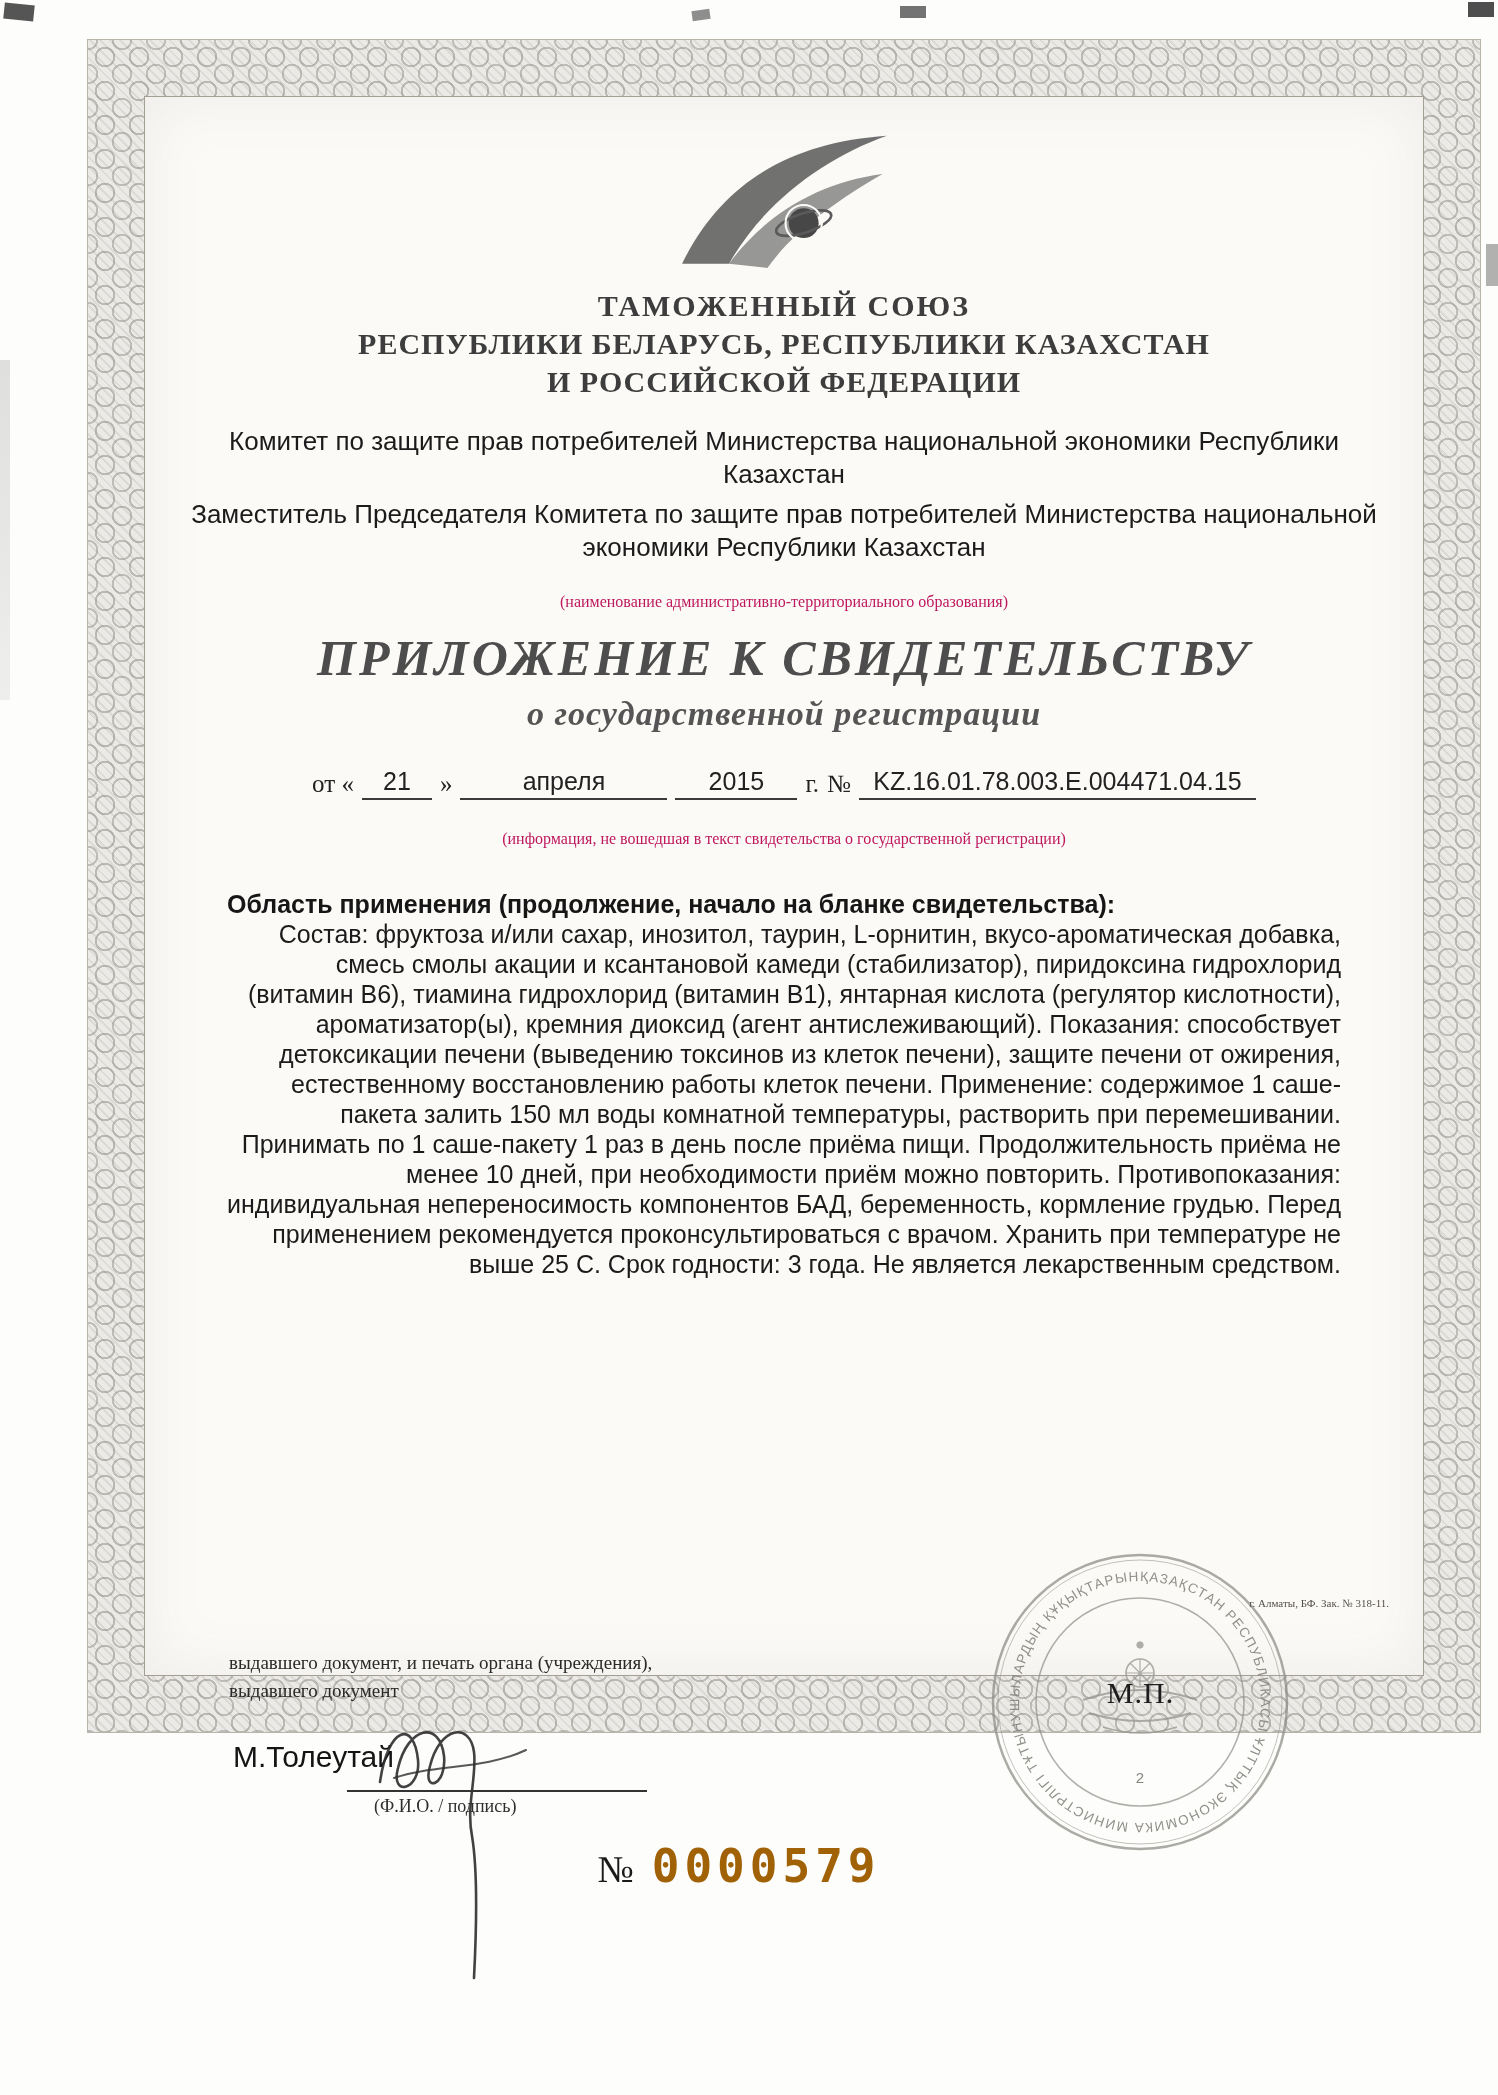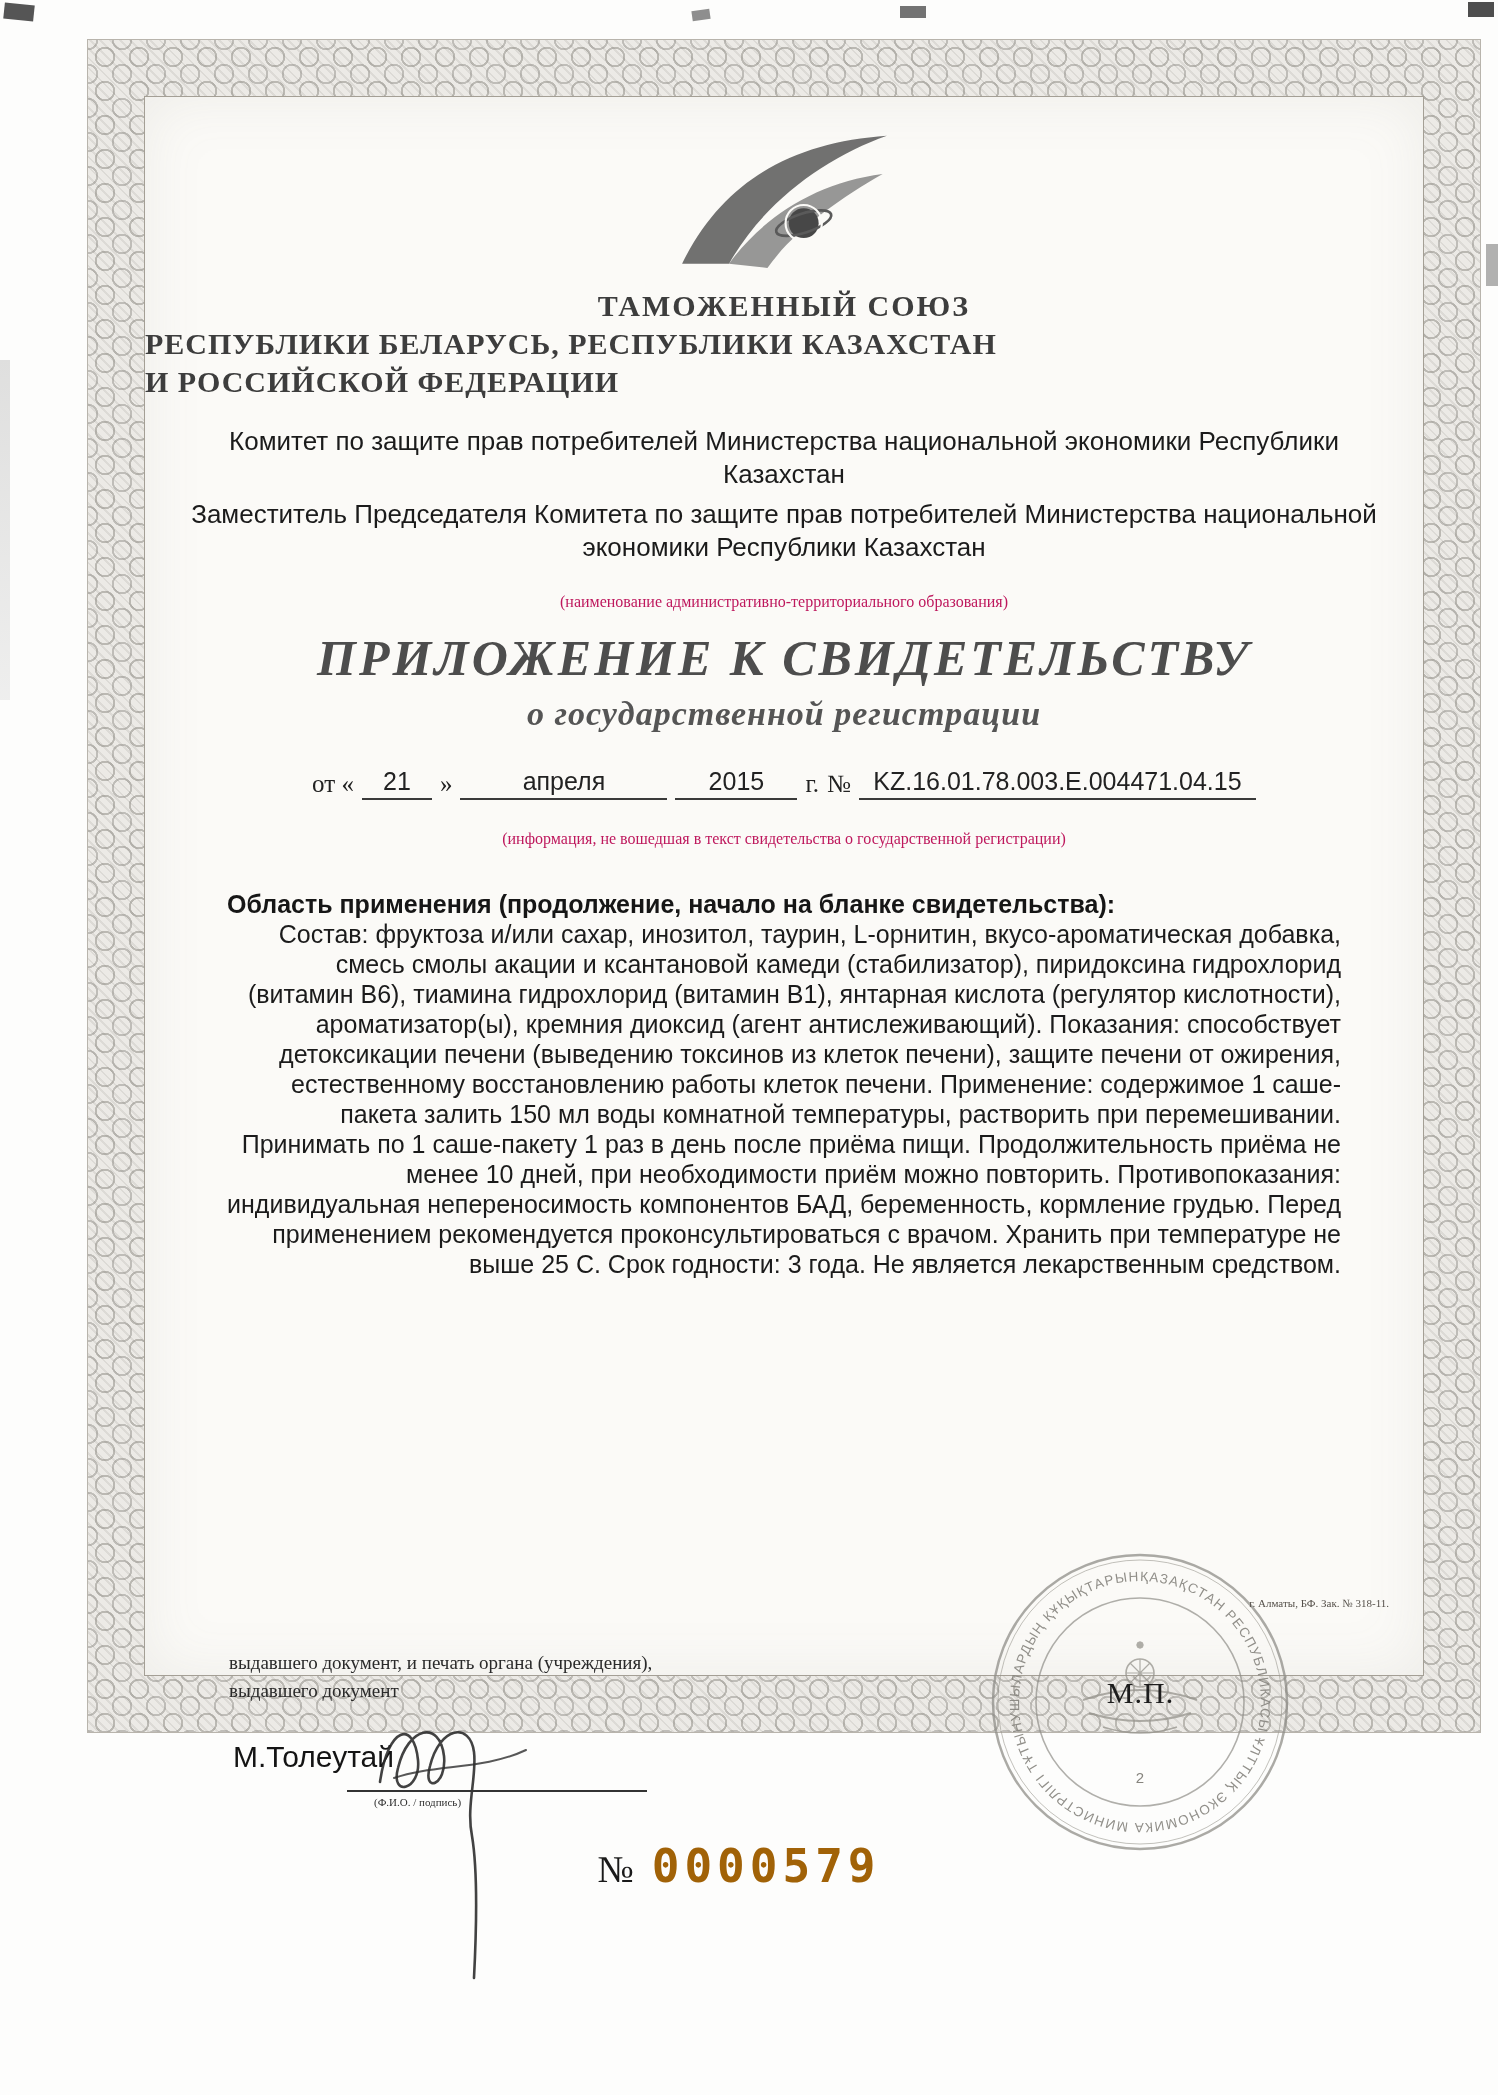--- a/index.html
+++ b/index.html
@@ -26,21 +26,21 @@
   .cert-inner {
     position:absolute; inset:56px;
     background:#fbfaf7;
     border:1px solid #a49f95;
     box-shadow: inset 0 0 60px rgba(120,115,105,0.10);
   }
 
   
   .logo { display:block; margin:28px auto 4px auto; }
   .org-line1 { text-align:center; font-weight:bold; font-size:30px; letter-spacing:2px; color:#3d3d3d; margin-top:2px; }
-  .org-line2, .org-line3 { font-weight:bold; font-size:30px; letter-spacing:1px; color:#3d3d3d; margin-top:4px; }
+  .org-line2, .org-line3 { text-align:center; font-weight:bold; font-size:30px; letter-spacing:1px; color:#3d3d3d; margin-top:4px; }
   .committee {
     font-family:"Liberation Sans", sans-serif;
     font-size:26px; text-align:center; width:1170px; margin:26px auto 0 auto; line-height:1.25; color:#1b1b1b;
   }
   .deputy {
     font-family:"Liberation Sans", sans-serif;
     font-size:26px; text-align:center; width:1215px; margin:8px auto 0 auto; line-height:1.25; color:#1b1b1b;
   }
   .note-small { text-align:center; font-size:16px; color:#be185d; margin-top:30px; }
 
@@ -78,21 +78,21 @@
   
   .sig-block { position:absolute; left:84px; top:1552px; width:500px; }
   .sig-note { font-size:19px; line-height:1.45; color:#2a2a2a; }
   .sig-row { position:relative; margin-top:16px; height:95px; }
   .sig-name {
     position:absolute; left:4px; top:20px;
     font-family:"Liberation Sans", sans-serif; font-size:30px; color:#141414;
   }
   .sig-svg { position:absolute; left:145px; top:-34px; overflow:visible; }
   .sig-line { position:absolute; left:118px; top:70px; width:300px; border-bottom:2px solid #333; }
-  .sig-caption { position:absolute; left:145px; top:76px; font-size:11px; color:#2e2e2e; }
+  .sig-caption { position:absolute; left:145px; top:76px; font-size:18px; color:#2e2e2e; }
 
   
   .stamp { position:absolute; left:838px; top:1448px; width:315px; height:315px; }
   .stamp svg { position:absolute; inset:0; }
   .mp-label {
     position:absolute; left:50%; top:47%; transform:translate(-50%,-50%);
     font-size:30px; color:#1d1d1d; letter-spacing:1px;
   }
 
   

